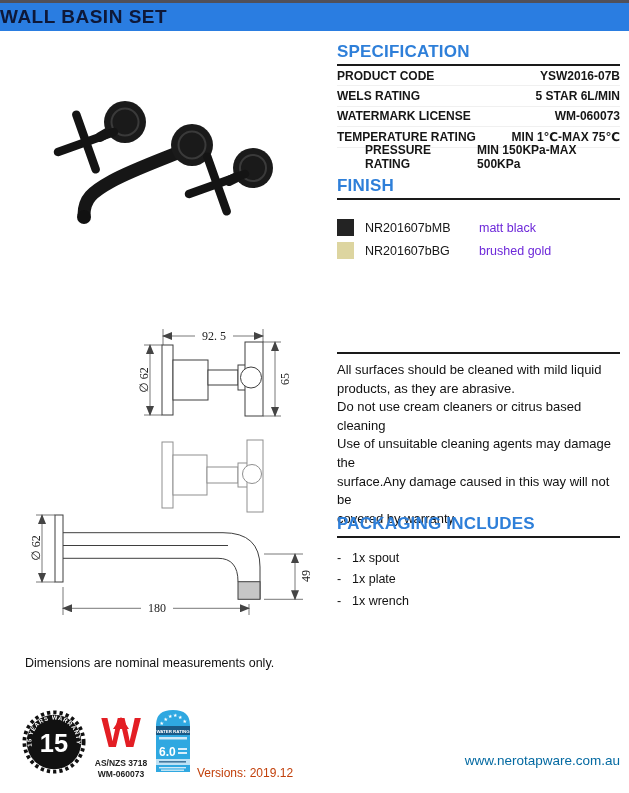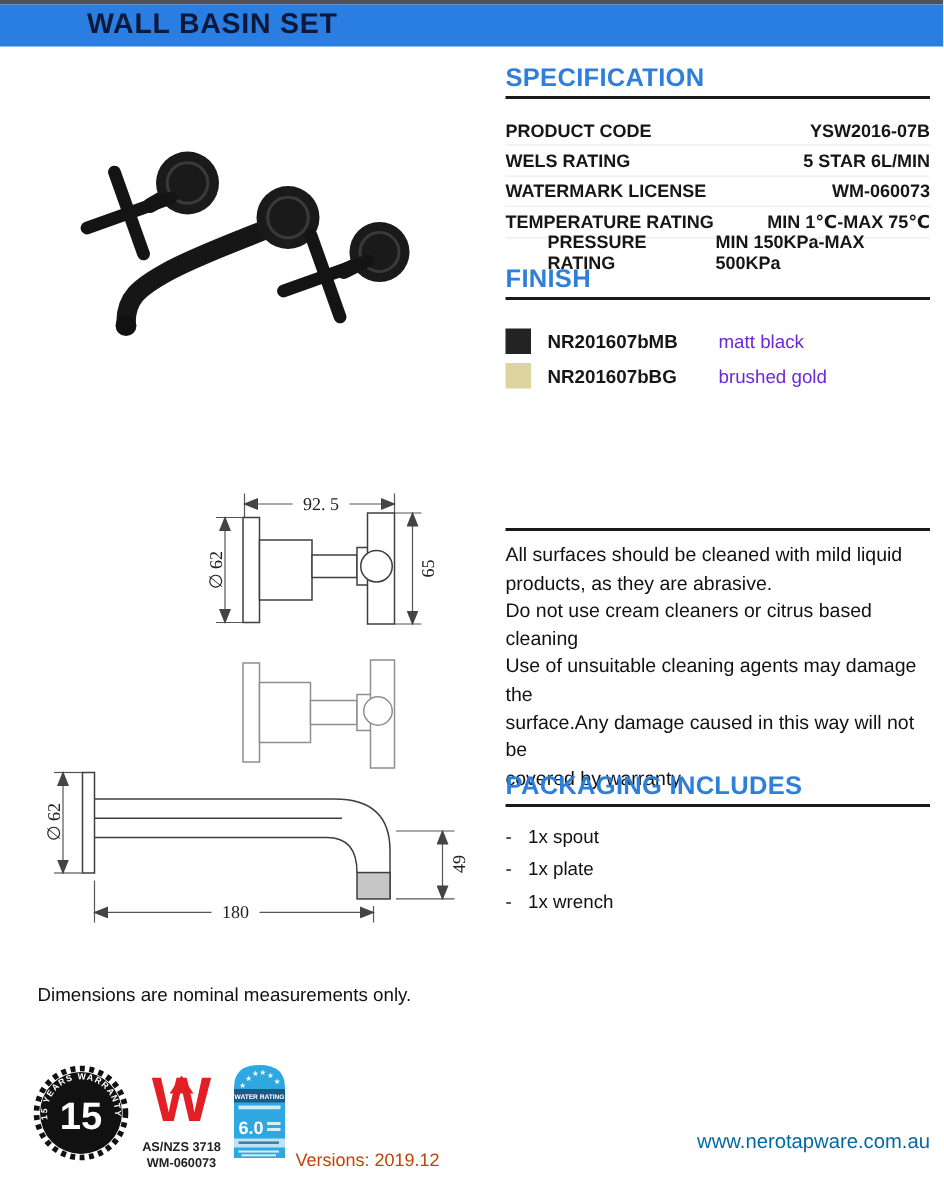--- a/index.html
+++ b/index.html
@@ -1,37 +1,37 @@
 <!DOCTYPE html>
 <html><head>
 <meta charset="utf-8">
 <style>
   html,body{margin:0;padding:0;background:#fff;}
   .page{position:relative;width:629px;height:793px;background:#ffffff;overflow:hidden;
         font-family:"Liberation Sans","DejaVu Sans",sans-serif;color:#141414;}
   .topline{position:absolute;top:0;left:0;width:629px;height:3px;background:#50505a;}
   .header{position:absolute;top:3px;left:0;width:629px;height:28px;background:#2a7de1;
           display:flex;align-items:center;}
-  .header .title{margin-left:58px;font-size:19px;font-weight:bold;color:#0e1838;letter-spacing:.5px;}
+  .header .title{font-size:19px;font-weight:bold;color:#0e1838;letter-spacing:.5px;}
 
   .section{position:absolute;left:337px;width:283px;}
   .sec-head{font-size:17px;font-weight:bold;color:#2e7fd9;letter-spacing:.2px;line-height:20px;margin-bottom:2px;}
   .sec-rule{height:2px;background:#1a1a1a;}
 
-  .spec-table{margin-top:11px;}
+  .spec-table{margin-top:0;}
   .spec-row{height:19.4px;display:flex;justify-content:space-between;align-items:center;
             font-size:12px;font-weight:bold;color:#161616;border-bottom:1px solid #f0f0f0;}
   .spec-row:last-child{border-bottom:none;padding-left:28px;}
 
   .finish-options{margin-top:16px;}
   .finish-row{display:flex;align-items:center;height:23px;}
   .swatch{width:17px;height:17px;margin-right:11px;flex:0 0 auto;}
   .swatch-mb{background:#232323;}
   .swatch-bg{background:#ddd5a0;}
-  .f-code{width:114px;font-size:12.5px;font-weight:bold;color:#161616;}
+  .f-code{width:114px;font-size:12.5px;font-weight:normal;color:#161616;}
   .f-name{font-size:12.5px;color:#6d28d9;}
 
   .m-lines{margin-top:7px;}
   .m-line{font-size:13px;line-height:18.6px;color:#111;}
 
   .pk-items{margin-top:9px;}
   .pk-item{display:flex;align-items:center;height:21.5px;font-size:12.5px;color:#111;}
   .pk-dash{width:15px;}
 
   .note{position:absolute;left:25px;top:656px;font-size:12.5px;color:#111;}

